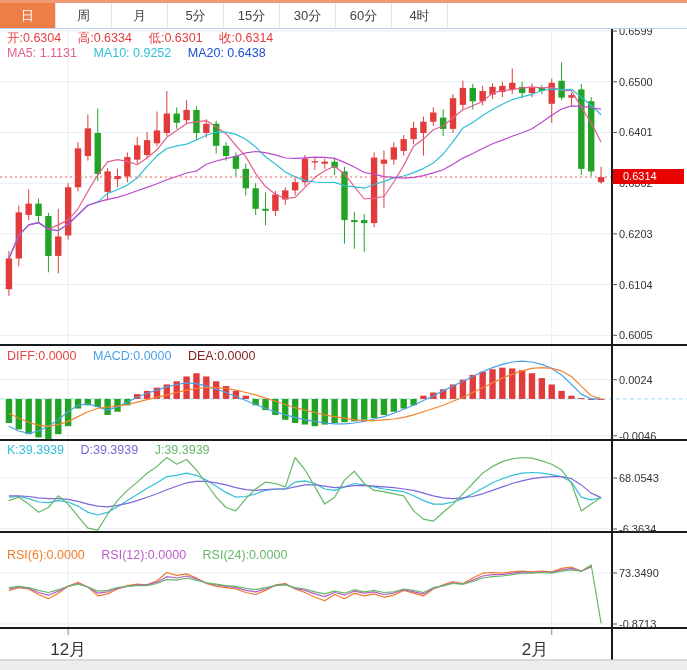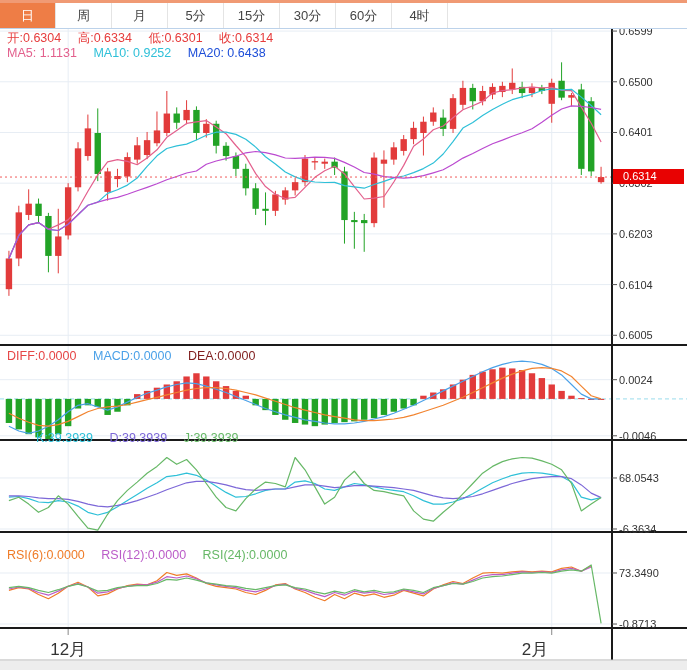--- a/index.html
+++ b/index.html
@@ -10,21 +10,21 @@
           background:#fff;border-bottom:1px solid #bcd2ea;z-index:5;}
   .tab{width:55px;height:25px;line-height:25px;text-align:center;font-size:13px;color:#444;
        border-right:1px solid #e4e4e4;background:#fff;cursor:pointer;flex:none;}
   .tab.active{color:#fff;}
   #chart-svg{position:absolute;top:0;left:0;z-index:1;}
   .readout{position:absolute;left:7px;font-size:12.5px;white-space:nowrap;z-index:4;}
   .readout span{margin-right:13px;}
   #ohlc-row{top:30px;}
   #ma-row{top:46px;}
   #macd-row{top:349px;}
-  #kdj-row{top:431px;margin-left:29px;}
+  #kdj-row{top:443px;}
   #rsi-row{top:536px;margin-top:12px;}
   #price-tag{position:absolute;left:613px;width:71px;height:15px;line-height:15px;
              color:#fff;font-size:11px;padding-left:10px;box-sizing:border-box;z-index:6;}
   .x-label{position:absolute;top:638px;width:44px;text-align:center;font-size:17px;color:#333;z-index:4;}
   #bottom-margin{position:absolute;top:661px;left:0;width:687px;height:9px;background:#ededed;z-index:3;}
 </style>
 </head>
 <body>
 
 <div id="app">

